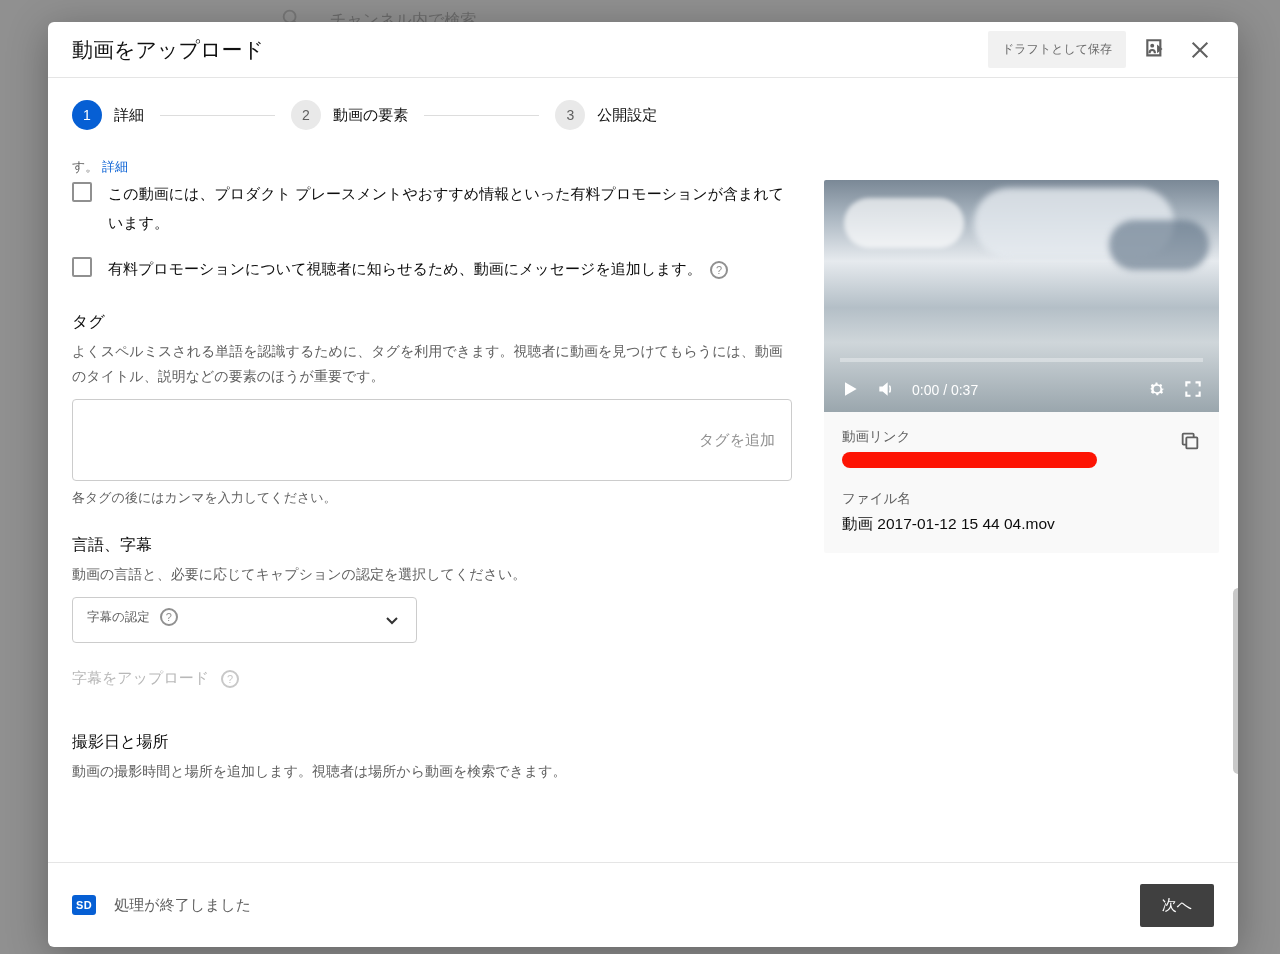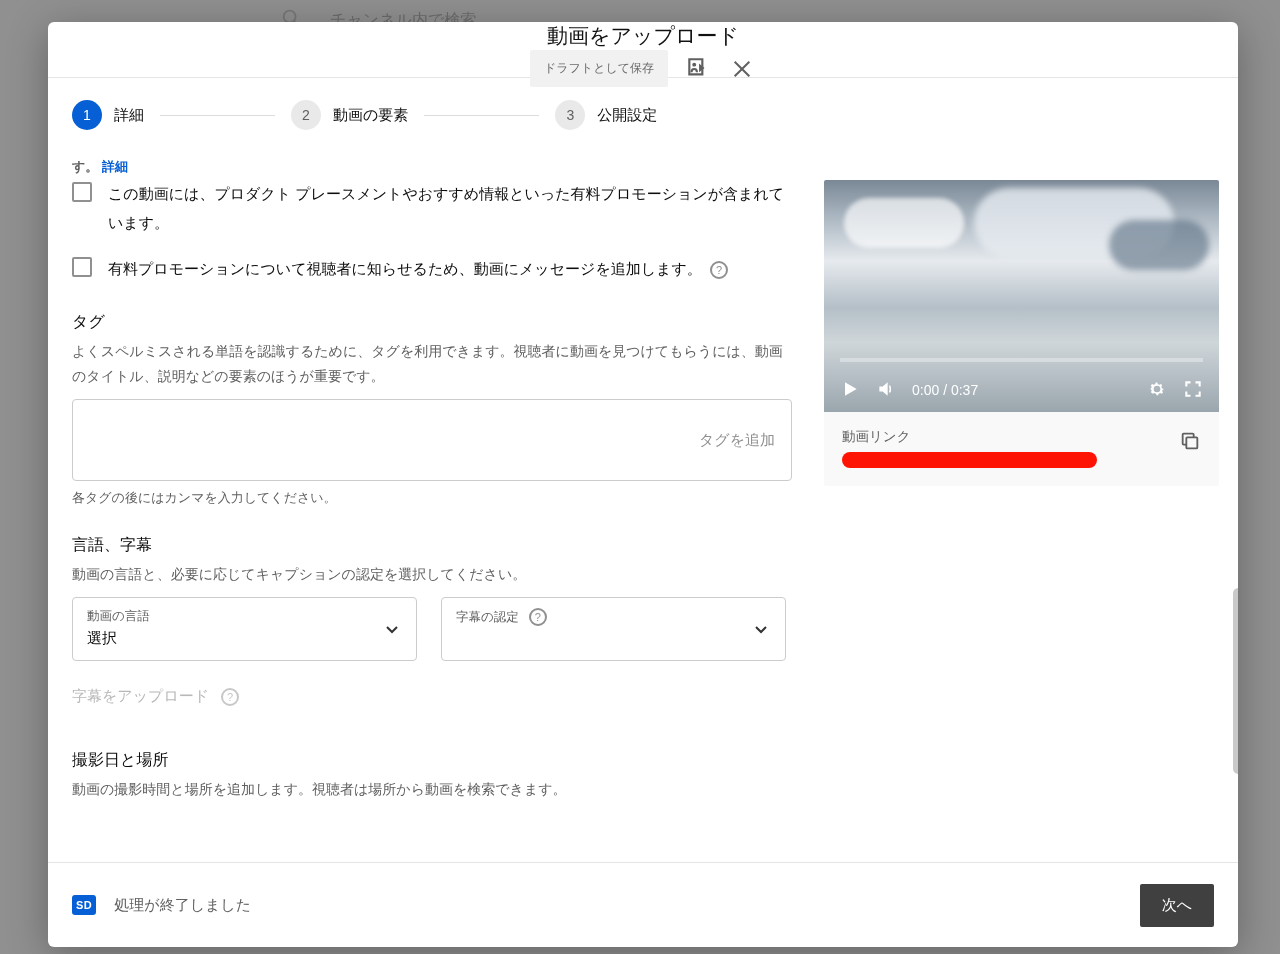--- a/index.html
+++ b/index.html
@@ -33,21 +33,20 @@
     display: flex;
     flex-direction: column;
   }
   .dialog-header {
     height: 56px;
     padding: 0 24px;
     display: flex;
     align-items: center;
     justify-content: space-between;
     border-bottom: 1px solid #e5e5e5;
-    flex-direction: column;
   }
   .dialog-title { font-size: 21px; font-weight: 400; color: #111; }
   .header-actions { display: flex; align-items: center; gap: 16px; }
   .save-draft-btn {
     background: #f1f1f1; color: #6b6b6b;
     border: none; padding: 10px 14px;
     font-size: 12px; border-radius: 2px;
   }
   .icon-btn { width: 28px; height: 28px; display:flex; align-items:center; justify-content:center; color:#606060; cursor:pointer;}
   .dialog-body {
@@ -65,21 +64,21 @@
   .step-circle {
     width: 30px; height: 30px; border-radius: 50%;
     display: flex; align-items: center; justify-content: center;
     font-size: 14px; font-weight: 500;
   }
   .step.active .step-circle { background:#065fd4; color:#fff; }
   .step:not(.active) .step-circle { background:#e9e9e9; color:#606060; }
   .step-label { font-size: 15px; color:#0d0d0d; }
   .step-line { flex:0 0 auto; width:115px; height:1px; background:#ddd; margin:0 16px; }
 
-  .small-truncated { font-size: 13px; color:#606060; margin-bottom: 4px; font-weight: bold;}
+  .small-truncated { font-size: 13px; color:#606060; margin-bottom: 4px;}
   .small-truncated .link { color:#065fd4; }
 
   .content-row { display:flex; gap: 32px; }
   .left-col { flex: 0 0 720px; }
   .right-col { flex: 0 0 395px; }
 
   .checkbox-row { display:flex; gap:16px; align-items:flex-start; margin-bottom:18px;}
   .checkbox-box {
     width:20px; height:20px; border:2px solid #909090; border-radius:2px; flex-shrink:0;
     margin-top:2px; cursor:pointer;
@@ -257,29 +256,20 @@
         <div class="tag-input">
           <input type="text" placeholder="タグを追加" style="">
         </div>
         <div class="hint">各タグの後にはカンマを入力してください。</div>
 
         <div class="section-title">言語、字幕</div>
         <div class="section-desc">動画の言語と、必要に応じてキャプションの認定を選択してください。</div>
 
         <div class="selects-row">
           <div class="select-box">
-            <div class="select-label">動画の言語</div>
-            <div class="select-value">選択</div>
-            <span class="select-caret">
-              <svg width="12" height="8" viewBox="0 0 12 8">
-                  <path d="M1 1l5 5 5-5" fill="none" stroke="#333" stroke-width="2"></path>
-                </svg>
-            </span>
-          </div>
-          <div class="select-box">
             <div class="select-label">
               <span>字幕の認定</span>
               <span class="help-icon">?</span>
             </div>
             <span class="select-caret">
               <svg width="12" height="8" viewBox="0 0 12 8">
                   <path d="M1 1l5 5 5-5" fill="none" stroke="#333" stroke-width="2"></path>
                 </svg>
             </span>
           </div>
@@ -333,20 +323,24 @@
                 <div class="meta-label">動画リンク</div>
                 <div class="redaction"></div>
               </div>
               <div class="copy-icon-box">
                 <svg width="22" height="22" viewBox="0 0 24 24" fill="none" stroke="#606060" stroke-width="2">
                     <rect x="8" y="8" width="12" height="12" rx="1"></rect>
                     <path d="M16 8V5a1 1 0 00-1-1H5a1 1 0 00-1 1v10a1 1 0 001 1h3"></path>
                   </svg>
               </div>
             </div>
+            <div style="margin-top:22px">
+              <div class="meta-label">ファイル名</div>
+              <div class="meta-filename">動画 2017-01-12 15 44 04.mov</div>
+            </div>
           </div>
         </div>
       </div>
     </div>
 
     <div class="side-scrollbar"></div>
   </div>
 
   <div class="dialog-footer">
     <div class="footer-left">

